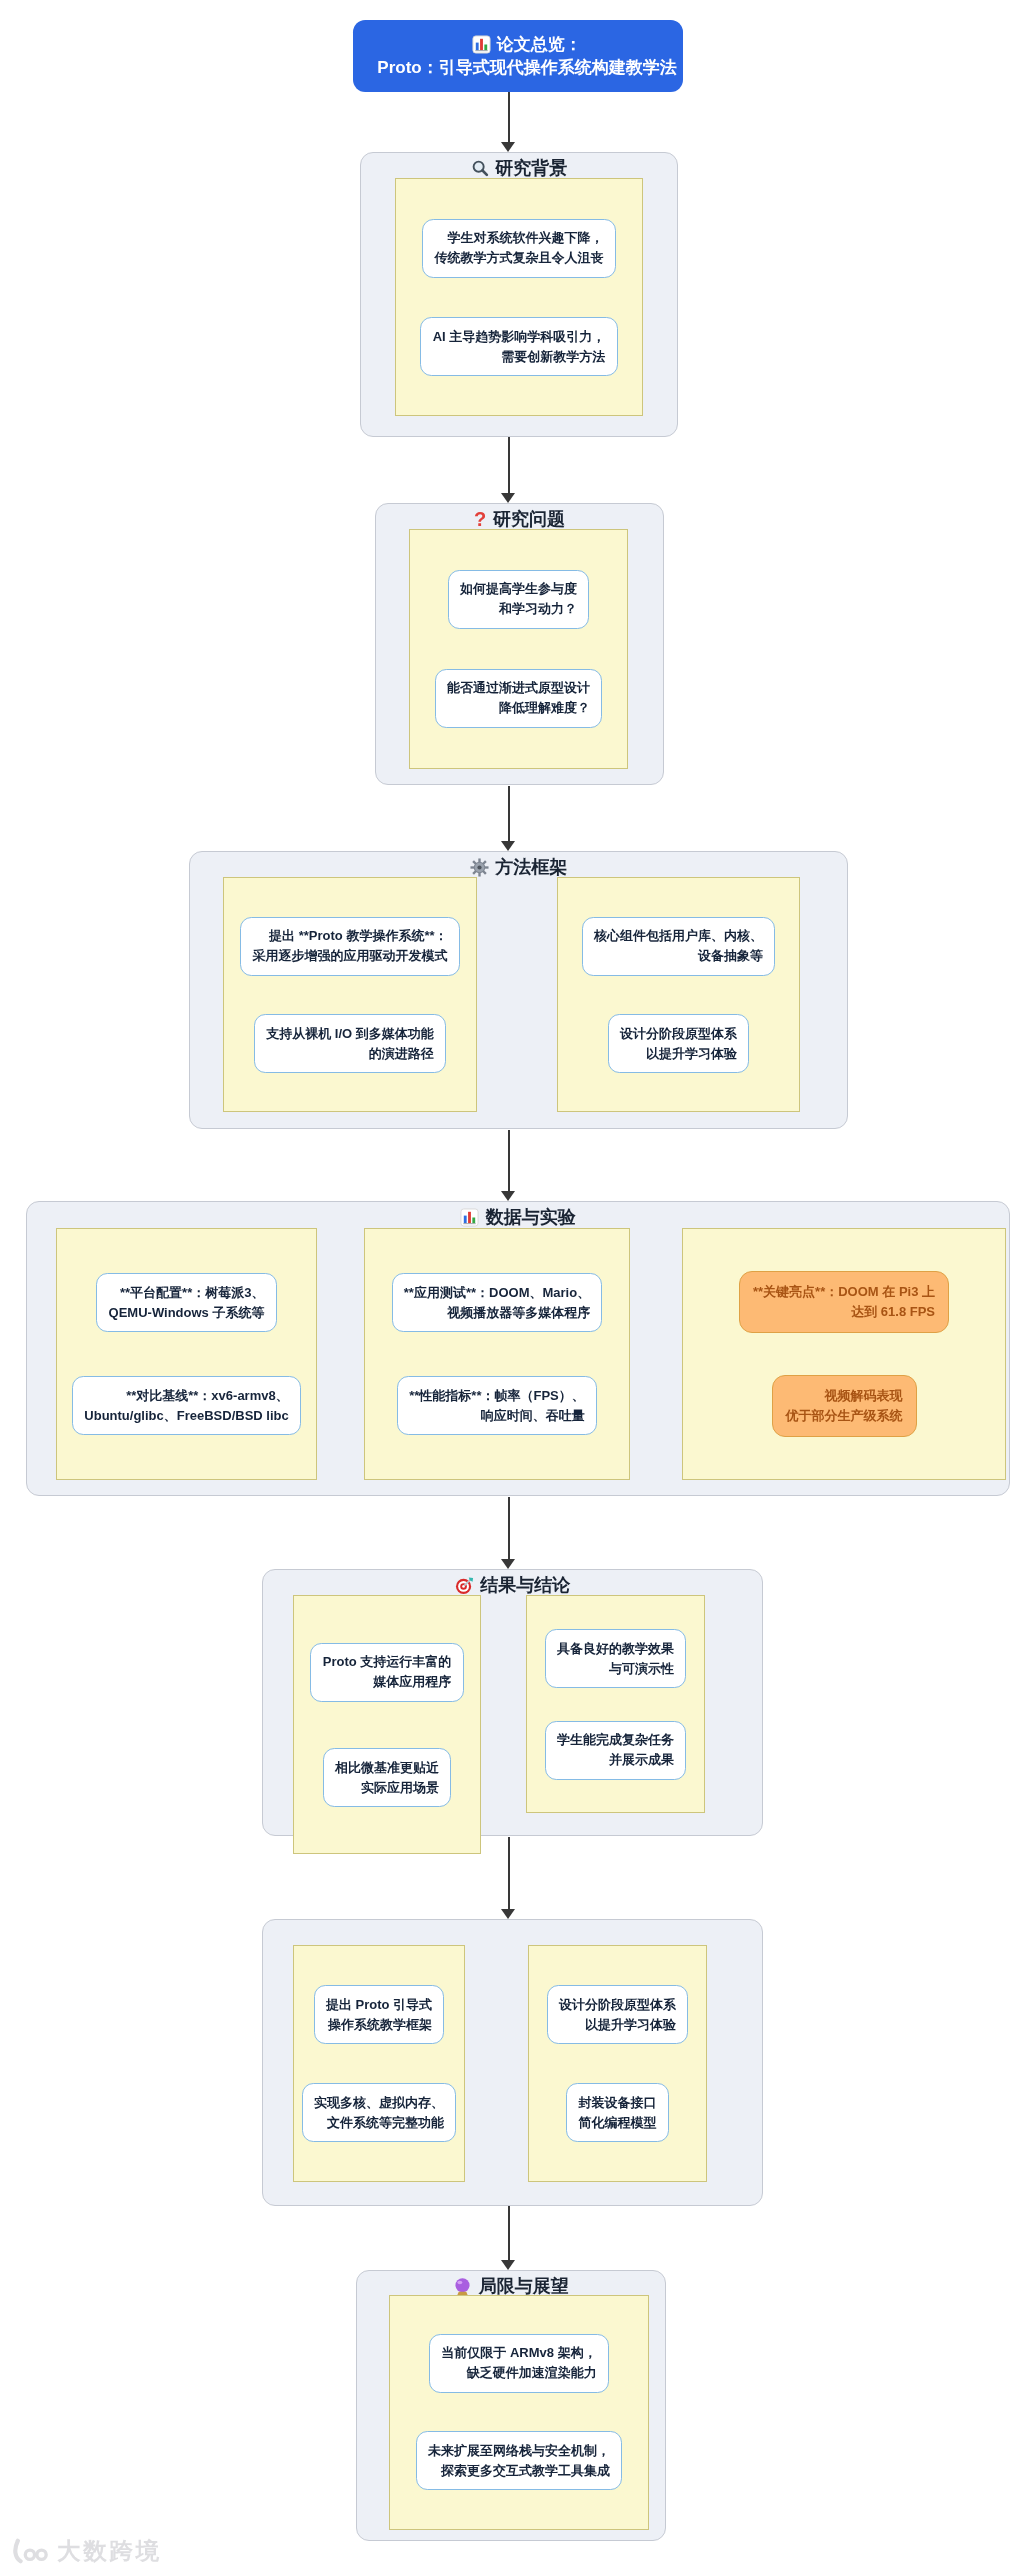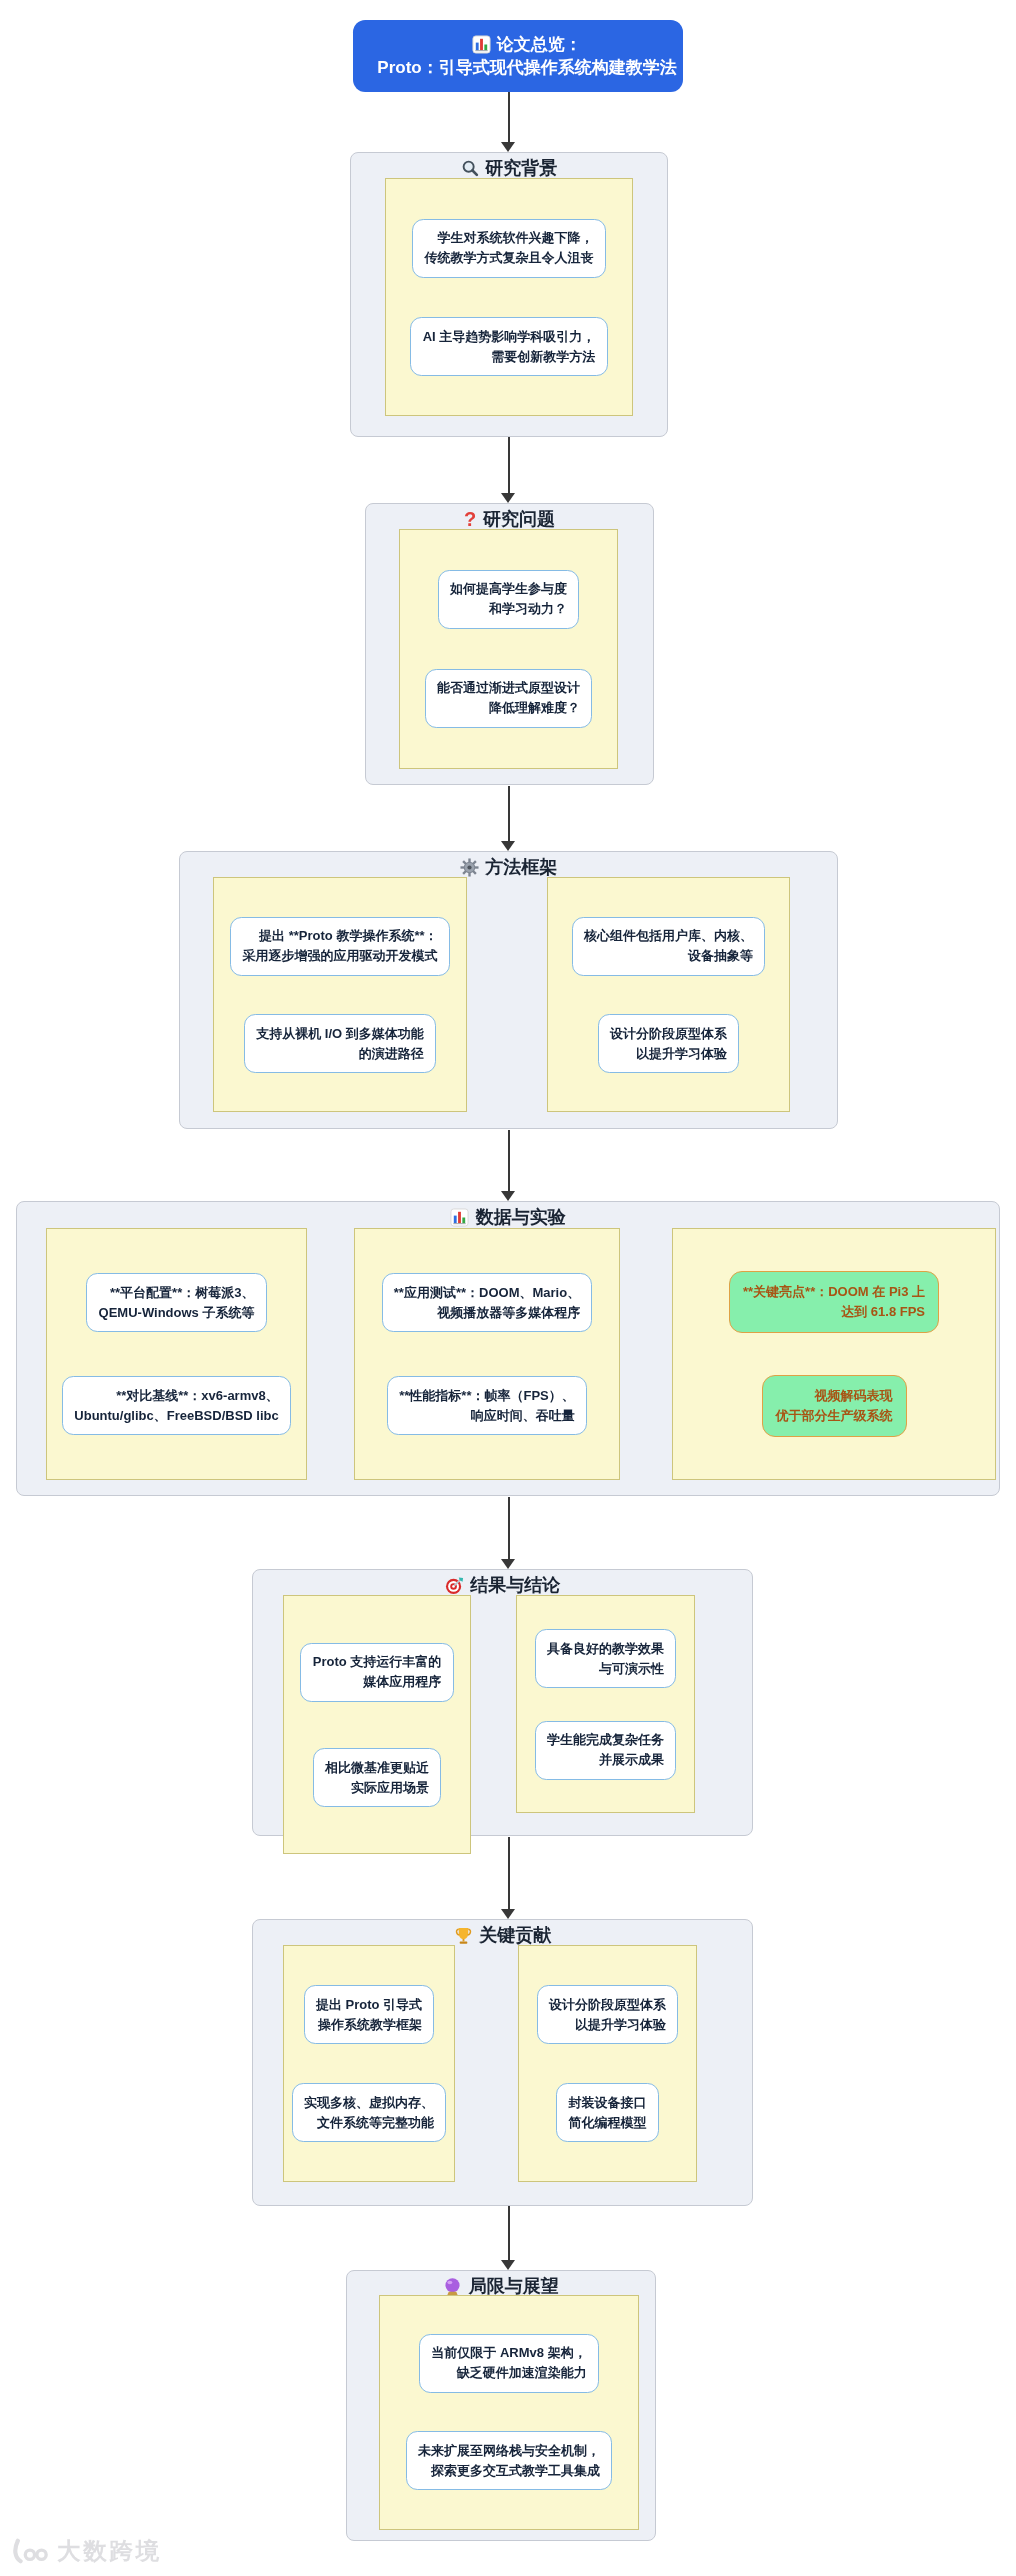--- a/index.html
+++ b/index.html
@@ -15,39 +15,40 @@
   
   .title-node {
     position:absolute; left:353px; top:20px; width:312px; height:72px;
     background:#2b66e3; border-radius:12.2px; color:#ffffff;
     display:flex; flex-direction:column; align-items:center; justify-content:center;
     font-weight:700; font-size:17px; line-height:23.5px; text-align:center;padding-left:18px;
   }
   .title-line1 { display:flex; align-items:center; gap:5.6px; }
   
   .section {
-    position:absolute; background:#edf0f6; border:0.9px solid #c6cad3; border-radius:8px;
+    position:absolute; background:#edf0f6; border:0.9px solid #c6cad3; border-radius:13px;
     box-sizing:border-box;
+    margin-left:10px;
   }
   .section-title {
     display:flex; align-items:center; justify-content:center; gap:6.6px;
     font-size:18px; font-weight:700; color:#1a2433; padding-top:4.7px; height:21px;
   }
   .panel {
     position:absolute; background:#fbf8d0; border:0.9px solid #cdc57c; box-sizing:border-box;
     display:flex; flex-direction:column; justify-content:space-evenly; align-items:center;
   }
   .node {
     background:#ffffff; border:0.9px solid #85bbe5; border-radius:11.3px;
     color:#16243a; font-weight:700; font-size:13px; line-height:20px;
     text-align:right; white-space:pre-line; padding:8.5px 11.3px; max-width:92%;
     box-sizing:border-box;
   }
   .node.highlight {
-    background:#86efac; border:1.4px solid #dfa145; color:#a85414; border-radius:13px;
+    background:#fdba74; border:1.4px solid #dfa145; color:#a85414; border-radius:13px;
     padding:10.3px 13px;
   }
   .qmark { color:#e2403a; font-size:20px; font-weight:900; line-height:19px; }
   .icon { display:inline-flex; flex:none; }
   
   .watermark {
     position:absolute; left:9.4px; top:2535px; display:flex; align-items:center; gap:7.5px;
     color:#dedee1; font-weight:700; font-size:23.5px; letter-spacing:2.8px;
   }
 </style>
@@ -208,32 +209,20 @@
     </div>
     <div class="panel" style="left:263px;top:25.4px;width:179px;height:218px;">
       <div class="node">具备良好的教学效果
 与可演示性</div>
       <div class="node">学生能完成复杂任务
 并展示成果</div>
     </div>
   </div>
 
   <div class="section" style="left:252px;top:1919px;width:501px;height:287px;">
-    <div class="section-title">
-      <span class="icon">
-        <svg width="19" height="19" viewBox="0 0 20 20">
-          <path d="M5,2 h10 v6 c0,3.3 -2.2,6 -5,6 s-5,-2.7 -5,-6 z" fill="#f6b52d"></path>
-          <path d="M5,3.5 C2,3.5 1.6,8 5.6,9.6" fill="none" stroke="#e09a1f" stroke-width="1.6"></path>
-          <path d="M15,3.5 C18,3.5 18.4,8 14.4,9.6" fill="none" stroke="#e09a1f" stroke-width="1.6"></path>
-          <rect x="9" y="13.6" width="2" height="2.6" fill="#e09a1f"></rect>
-          <rect x="6" y="16.2" width="8" height="2.4" rx="0.8" fill="#c7871a"></rect>
-        </svg>
-      </span>
-      <span>关键贡献</span>
-    </div>
     <div class="panel" style="left:30px;top:25.4px;width:172px;height:237px;">
       <div class="node">提出 Proto 引导式
 操作系统教学框架</div>
       <div class="node">实现多核、虚拟内存、
 文件系统等完整功能</div>
     </div>
     <div class="panel" style="left:265px;top:25.4px;width:179px;height:237px;">
       <div class="node">设计分阶段原型体系
 以提升学习体验</div>
       <div class="node">封装设备接口

